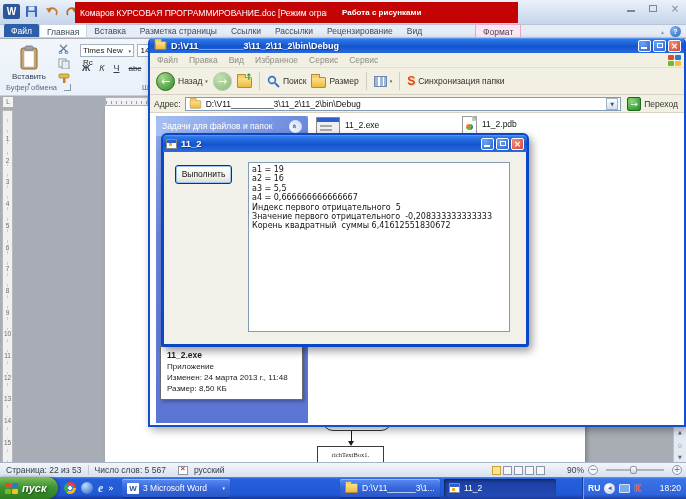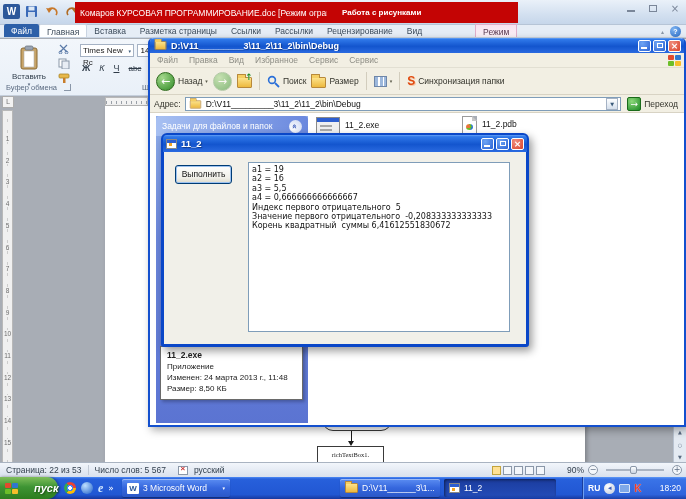--- a/index.html
+++ b/index.html
@@ -170,21 +170,21 @@
     box-shadow:0 0 0 1px #9CC2F0 inset; }
   .out-box { position:absolute; left:84px; top:26px; width:262px; height:170px; background:#fff; border:1px solid #7F9DB9;
     padding:2px 3px; font-family:"DejaVu Sans", sans-serif; font-size:8px; line-height:9.4px; color:#111; }
   .out-line { white-space:pre; }
 
   
   .taskbar { position:absolute; left:0; top:477px; width:686px; height:22px; z-index:50;
     background:linear-gradient(180deg,#4E8BF5 0%,#2760DB 9%,#2157D3 80%,#17389E 100%); }
   .start-btn { position:absolute; left:0; top:0; width:58px; height:22px; border-radius:0 11px 11px 0;
     background:linear-gradient(180deg,#7FBE5A 0%,#3E9434 45%,#2E7D1F 100%); box-shadow:1px 0 3px rgba(0,0,0,.4);
-    display:flex; align-items:center; gap:16px; padding-left:5px; color:#fff; font-style:italic; font-weight:bold; font-size:11px;
+    display:flex; align-items:center; gap:4px; padding-left:5px; color:#fff; font-style:italic; font-weight:bold; font-size:11px;
     text-shadow:1px 1px 2px #1A4A10; }
   .ql { position:absolute; left:64px; top:0; height:22px; display:flex; align-items:center; gap:5px; }
   .chrome-ic { width:12px; height:12px; border-radius:50%;
     background:radial-gradient(circle,#fff 0 2px,#4285F4 2px 3.5px,transparent 3.5px),
     conic-gradient(from -30deg,#EA4335 0 120deg,#FBBC05 0 240deg,#34A853 0 360deg); }
   .blue-orb { width:12px; height:12px; border-radius:50%; background:radial-gradient(circle at 35% 30%,#BFE0FF,#1F5FC8); }
   .ie-e { color:#CFE6FF; font-size:12px; font-weight:bold; font-style:italic; font-family:"Liberation Serif",serif; }
   .ql-chev { color:#fff; font-size:9px; }
   .task-btn { position:absolute; top:2px; height:18px; border-radius:2px; display:flex; align-items:center; gap:4px;
     padding:0 5px; color:#fff; font-size:8.5px; white-space:nowrap; overflow:hidden;
@@ -260,21 +260,21 @@
 
   <div class="w-tabs">
     <span class="w-tab file">Файл</span>
     <span class="w-tab active">Главная</span>
     <span class="w-tab">Вставка</span>
     <span class="w-tab">Разметка страницы</span>
     <span class="w-tab">Ссылки</span>
     <span class="w-tab">Рассылки</span>
     <span class="w-tab">Рецензирование</span>
     <span class="w-tab">Вид</span>
-    <span class="w-tab ctx">Режим</span>
+    <span class="w-tab ctx">Формат</span>
     <span class="w-tab-icons">
       <span class="caret-up uicon">▴</span>
       <span class="help-circle">?</span>
     </span>
   </div>
 
   <div class="w-ribbon">
     <div class="paste-group">
       <svg width="22" height="26" viewBox="0 0 22 26" style="margin:0 auto">
           <rect x="3" y="3" width="16" height="21" rx="2" fill="#C8A468" stroke="#8A6A34" stroke-width="1"></rect>

